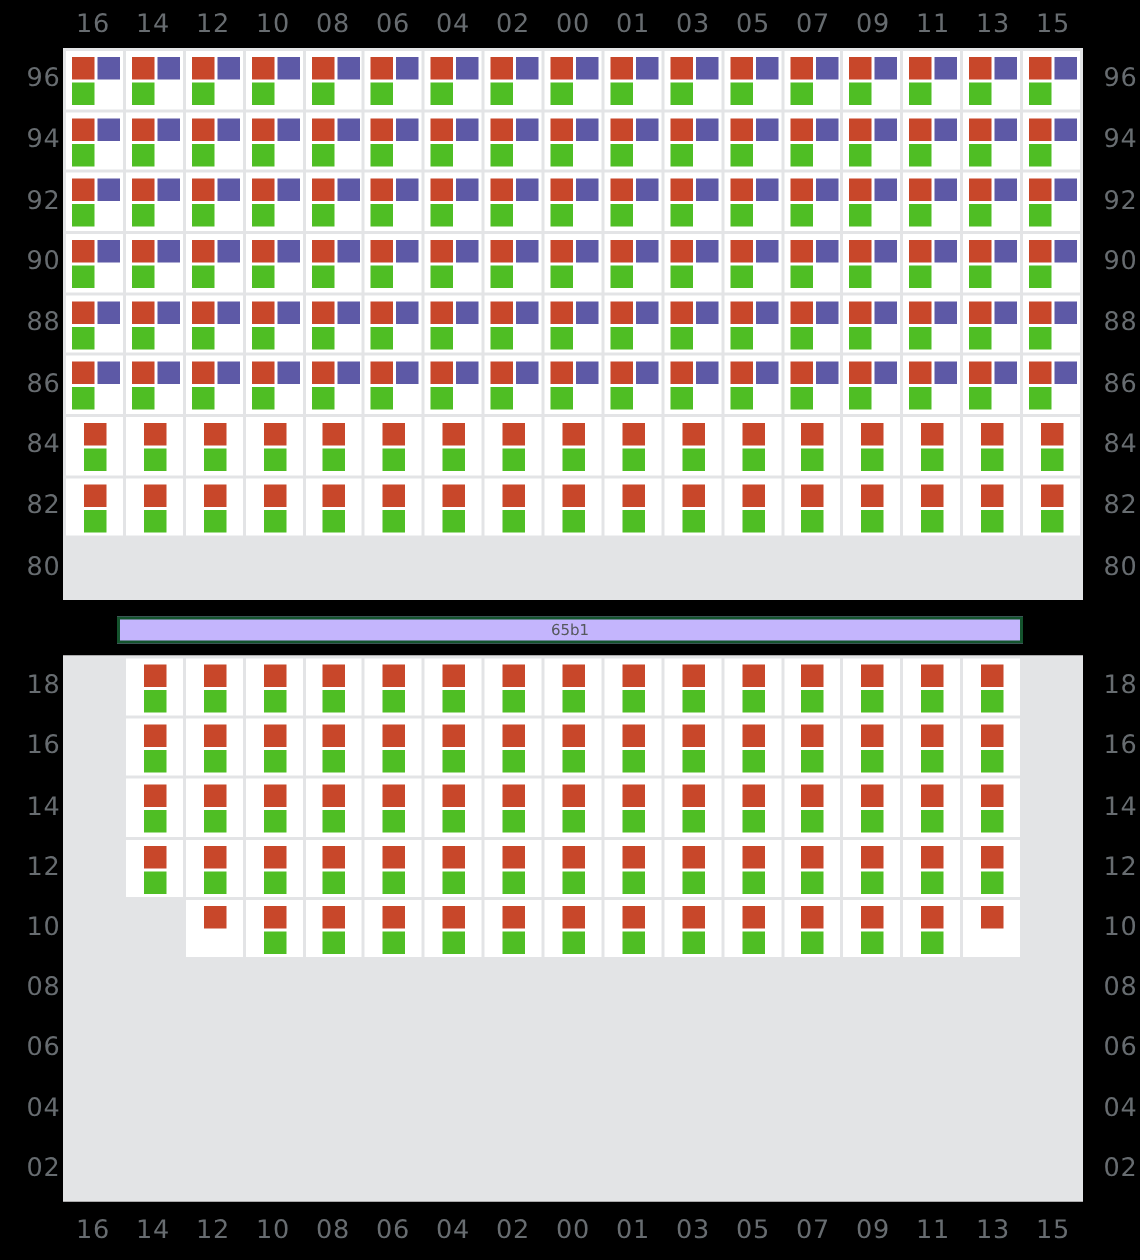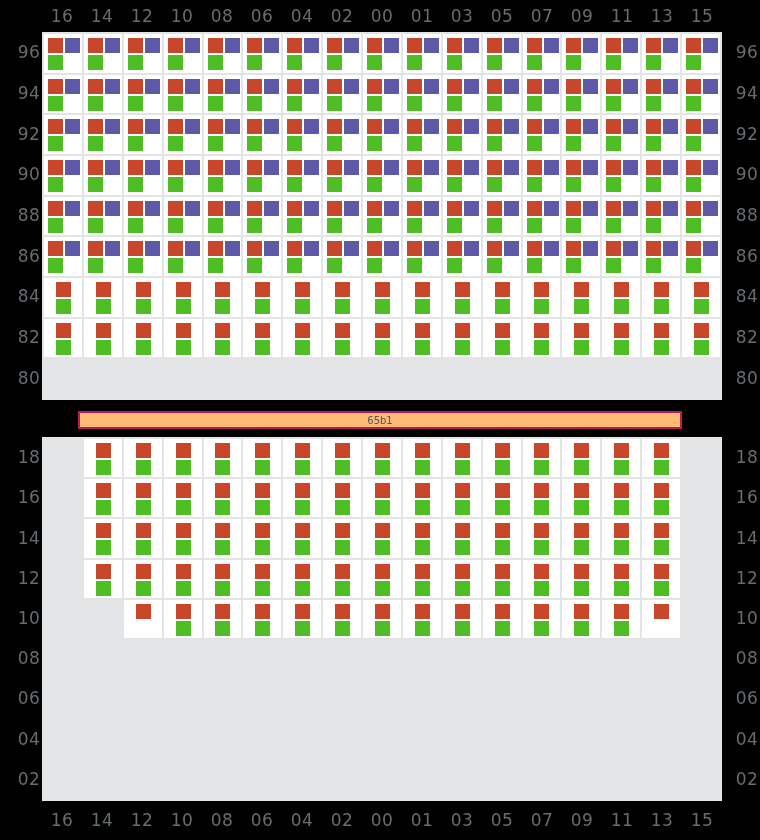--- a/index.html
+++ b/index.html
@@ -68,21 +68,21 @@
   .rowlabels.left{left:0;}
   .rl{
     position:absolute;left:0;right:0;
     display:flex;align-items:center;justify-content:center;
     font-size:17px;color:#676c70;letter-spacing:.5px;padding-left:16px;
   }
 
   
   #mid-bar{
     position:absolute;left:78px;top:411px;width:604px;height:18px;
-    background:#fdba74;border:2px solid #be185d;box-sizing:border-box;
+    background:#c4b5fd;border:2px solid #14532d;box-sizing:border-box;
     display:flex;align-items:center;justify-content:center;
     font-size:10px;color:#55585c;
   }
 </style>
 </head>
 <body>
 
 <div class="panel-wrap" id="top-panel-wrap">
   <div class="colhdr" id="top-col-header">
       <div class="cl">16</div>

